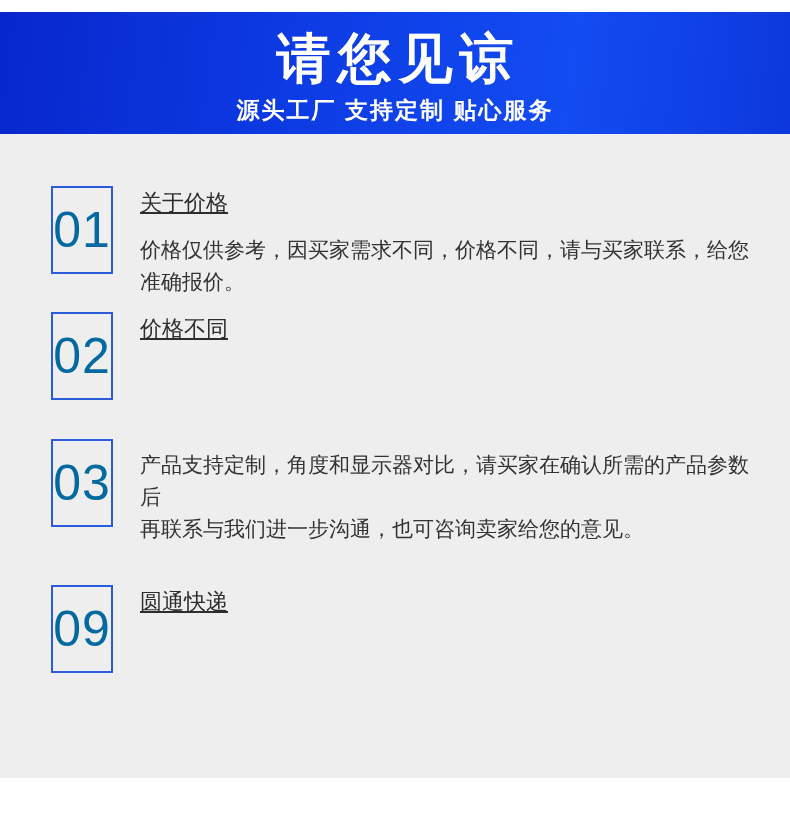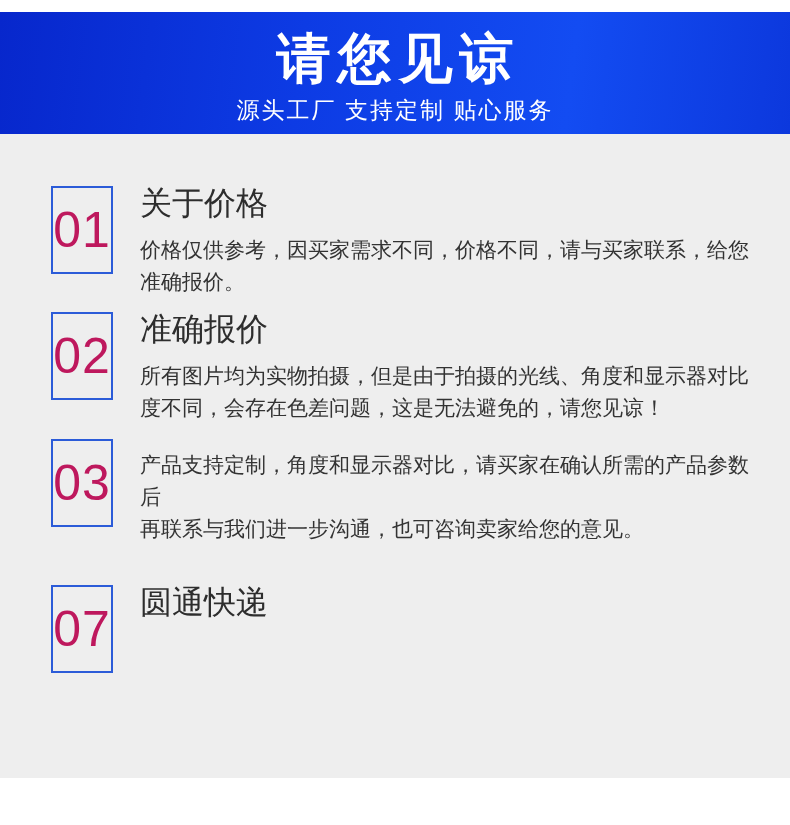--- a/index.html
+++ b/index.html
@@ -31,21 +31,21 @@
     font-size: 54px;
     line-height: 60px;
     font-weight: 900;
     letter-spacing: 7px;
     text-indent: 7px; 
   }
   .banner-sub {
     margin-top: 8px;
     font-size: 23px;
     line-height: 28px;
-    font-weight: 400;
+    font-weight: 700;
     letter-spacing: 2px;
   }
 
   
   .content {
     position: absolute;
     top: 134px;
     left: 0;
     width: 790px;
     height: 644px;
@@ -68,30 +68,31 @@
     width: 62px;
     height: 88px;
     box-sizing: border-box;
     border: 2px solid #2b5bd8;
     margin-top: 2px;
     display: flex;
     align-items: center;
     justify-content: center;
     font-size: 50px;
     font-weight: 200;
-    color: #be185d;
+    color: #0369a1;
     letter-spacing: 1px;
   }
 
   .sec-text { margin-left: 27px; width: 618px; }
   .sec-title {
-    font-size: 32px;
+    font-size: 22px;
     line-height: 38px;
     font-weight: 500;
     color: #2d2d2d;
+    text-decoration: underline;
   }
   .sec-body {
     margin-top: 12px;
     font-size: 21px;
     line-height: 32px;
     color: #333333;
     white-space: pre-line;
   }
 </style>
 </head>
@@ -113,38 +114,36 @@
       <div class="sec-body">价格仅供参考，因买家需求不同，价格不同，请与买家联系，给您
 准确报价。</div>
     </div>
   </div>
 
   <div class="section s2">
     <div class="num-box">
       <span>02</span>
     </div>
     <div class="sec-text">
-      <div class="sec-title">准确报价</div>
-      <div class="sec-body">所有图片均为实物拍摄，但是由于拍摄的光线、角度和显示器对比
-度不同，会存在色差问题，这是无法避免的，请您见谅！</div>
+      <div class="sec-title">价格不同</div>
     </div>
   </div>
 
   <div class="section s3">
     <div class="num-box">
       <span>03</span>
     </div>
     <div class="sec-text">
       <div class="sec-body">产品支持定制，角度和显示器对比，请买家在确认所需的产品参数后
 再联系与我们进一步沟通，也可咨询卖家给您的意见。</div>
     </div>
   </div>
 
   <div class="section s4">
     <div class="num-box">
-      <span>07</span>
+      <span>09</span>
     </div>
     <div class="sec-text">
       <div class="sec-title">圆通快递</div>
     </div>
   </div>
 
 </div>
 
 </body></html>

